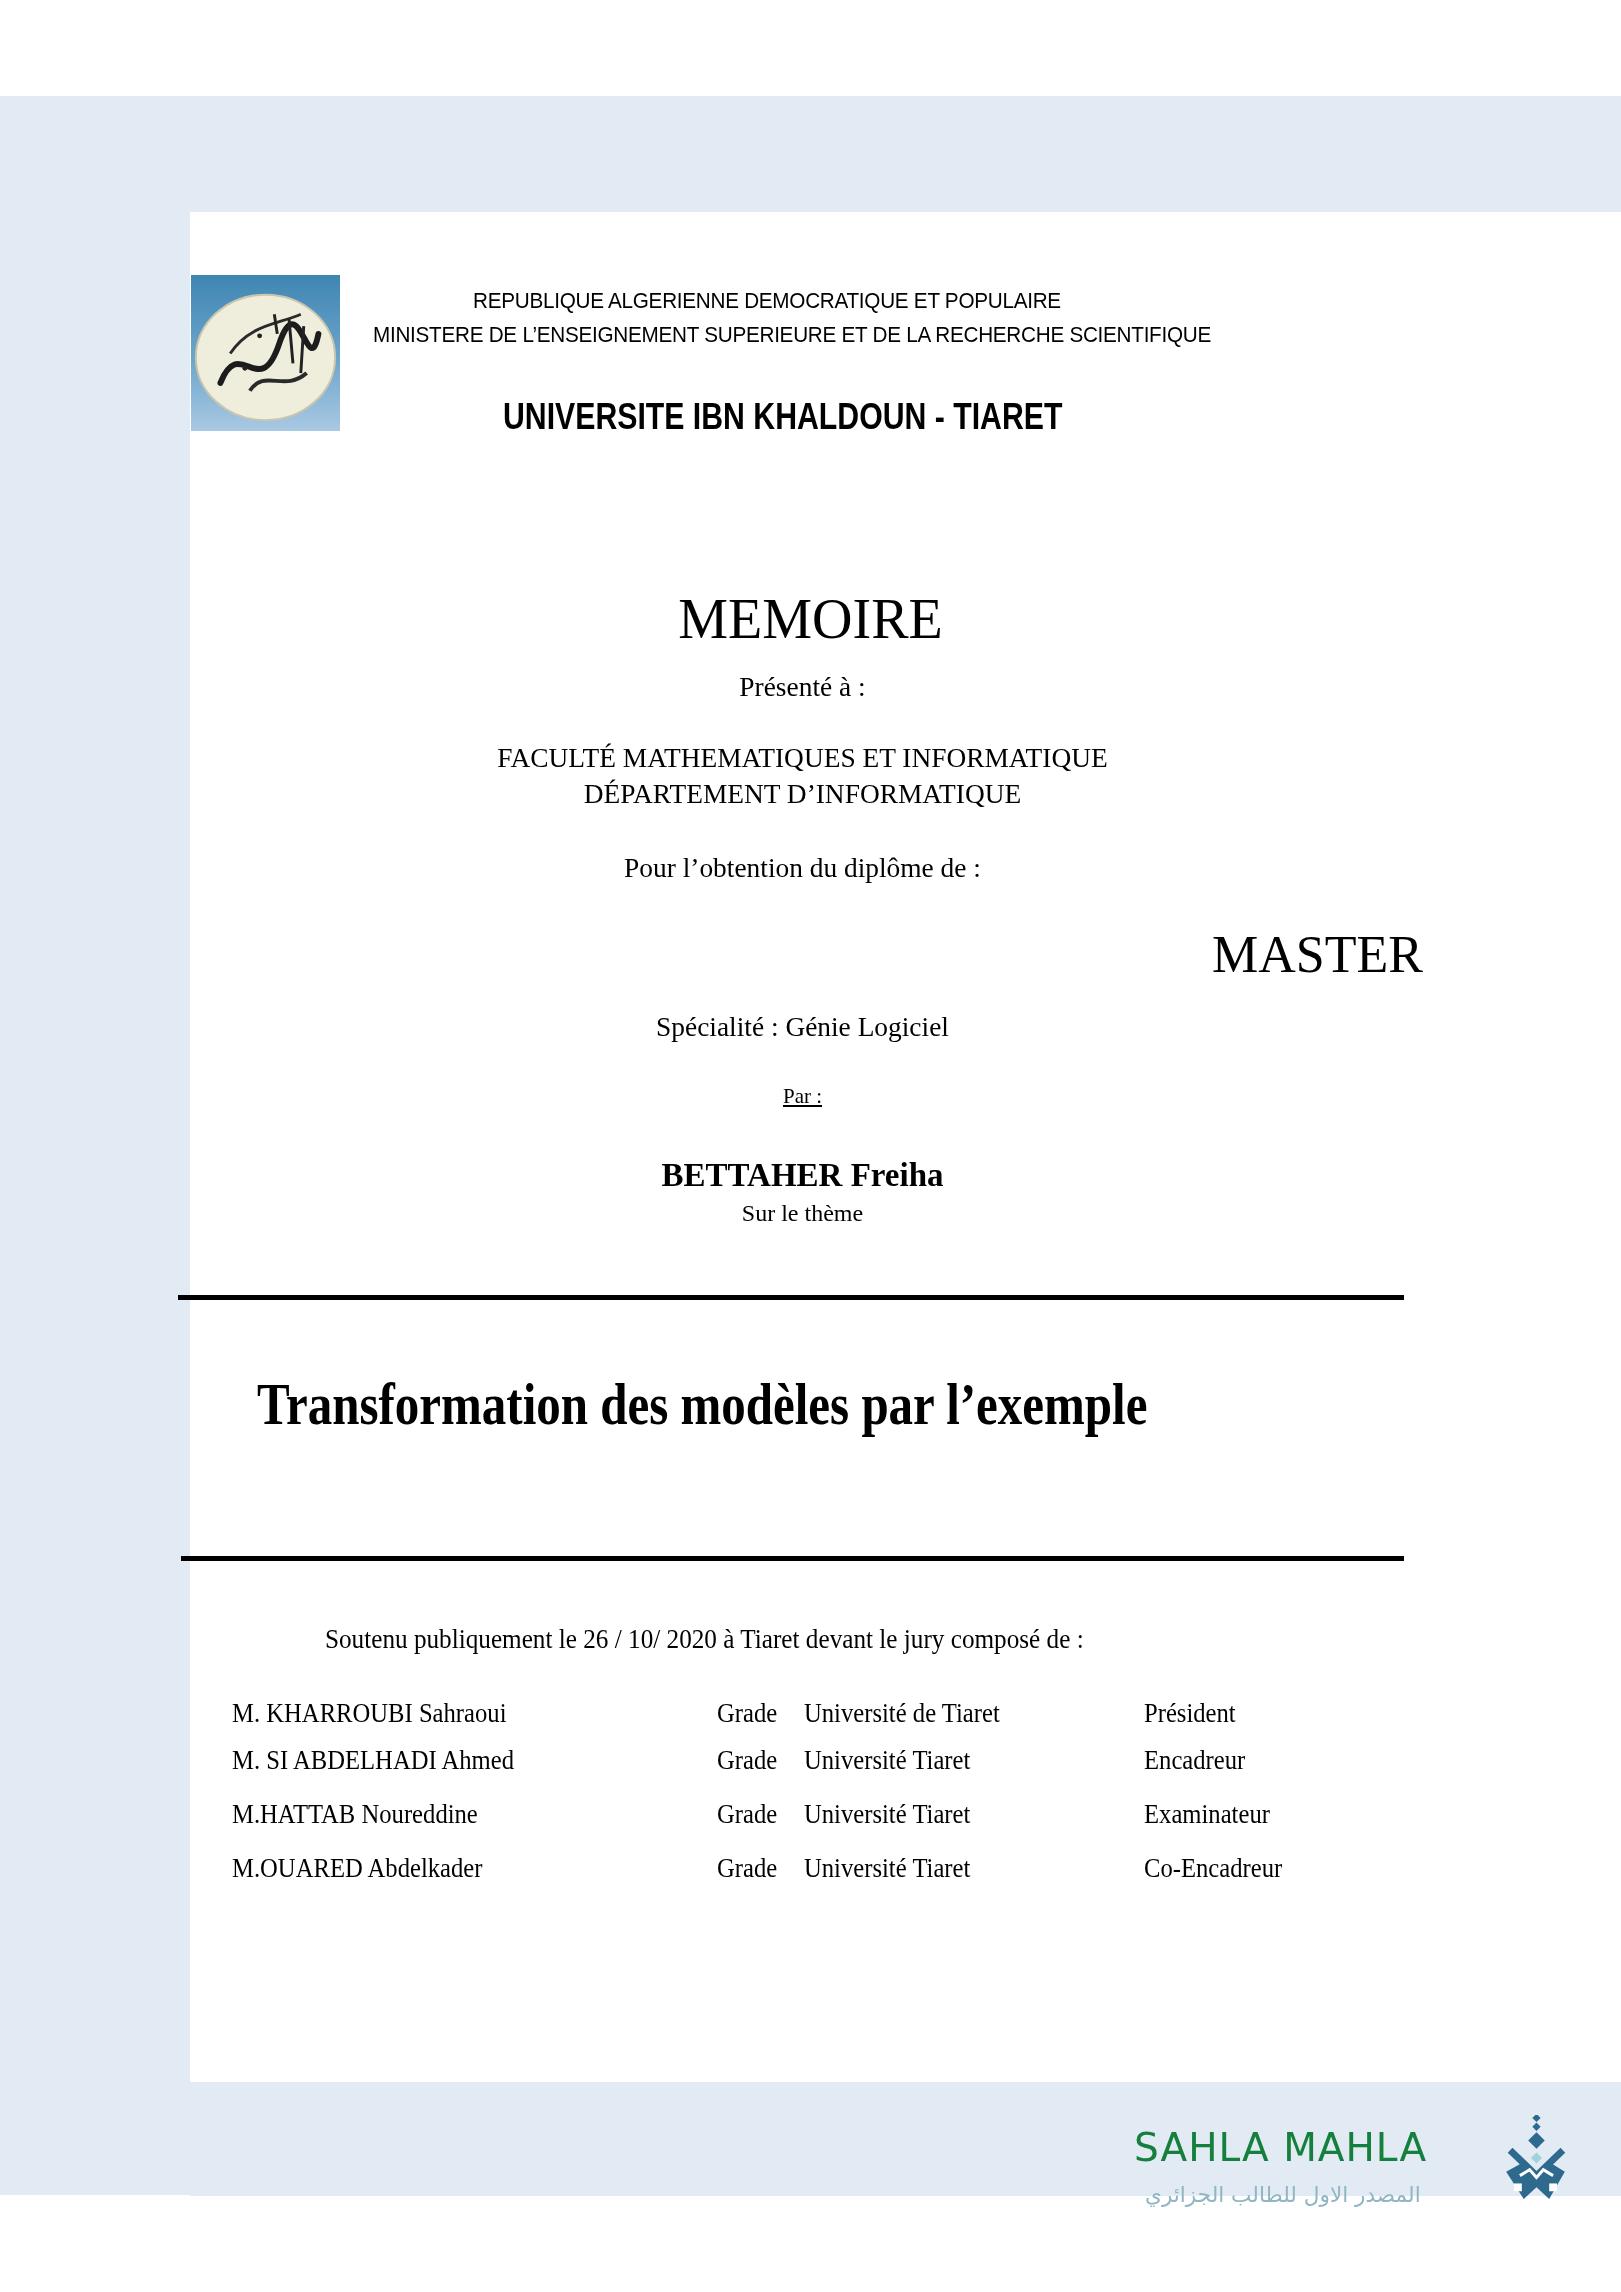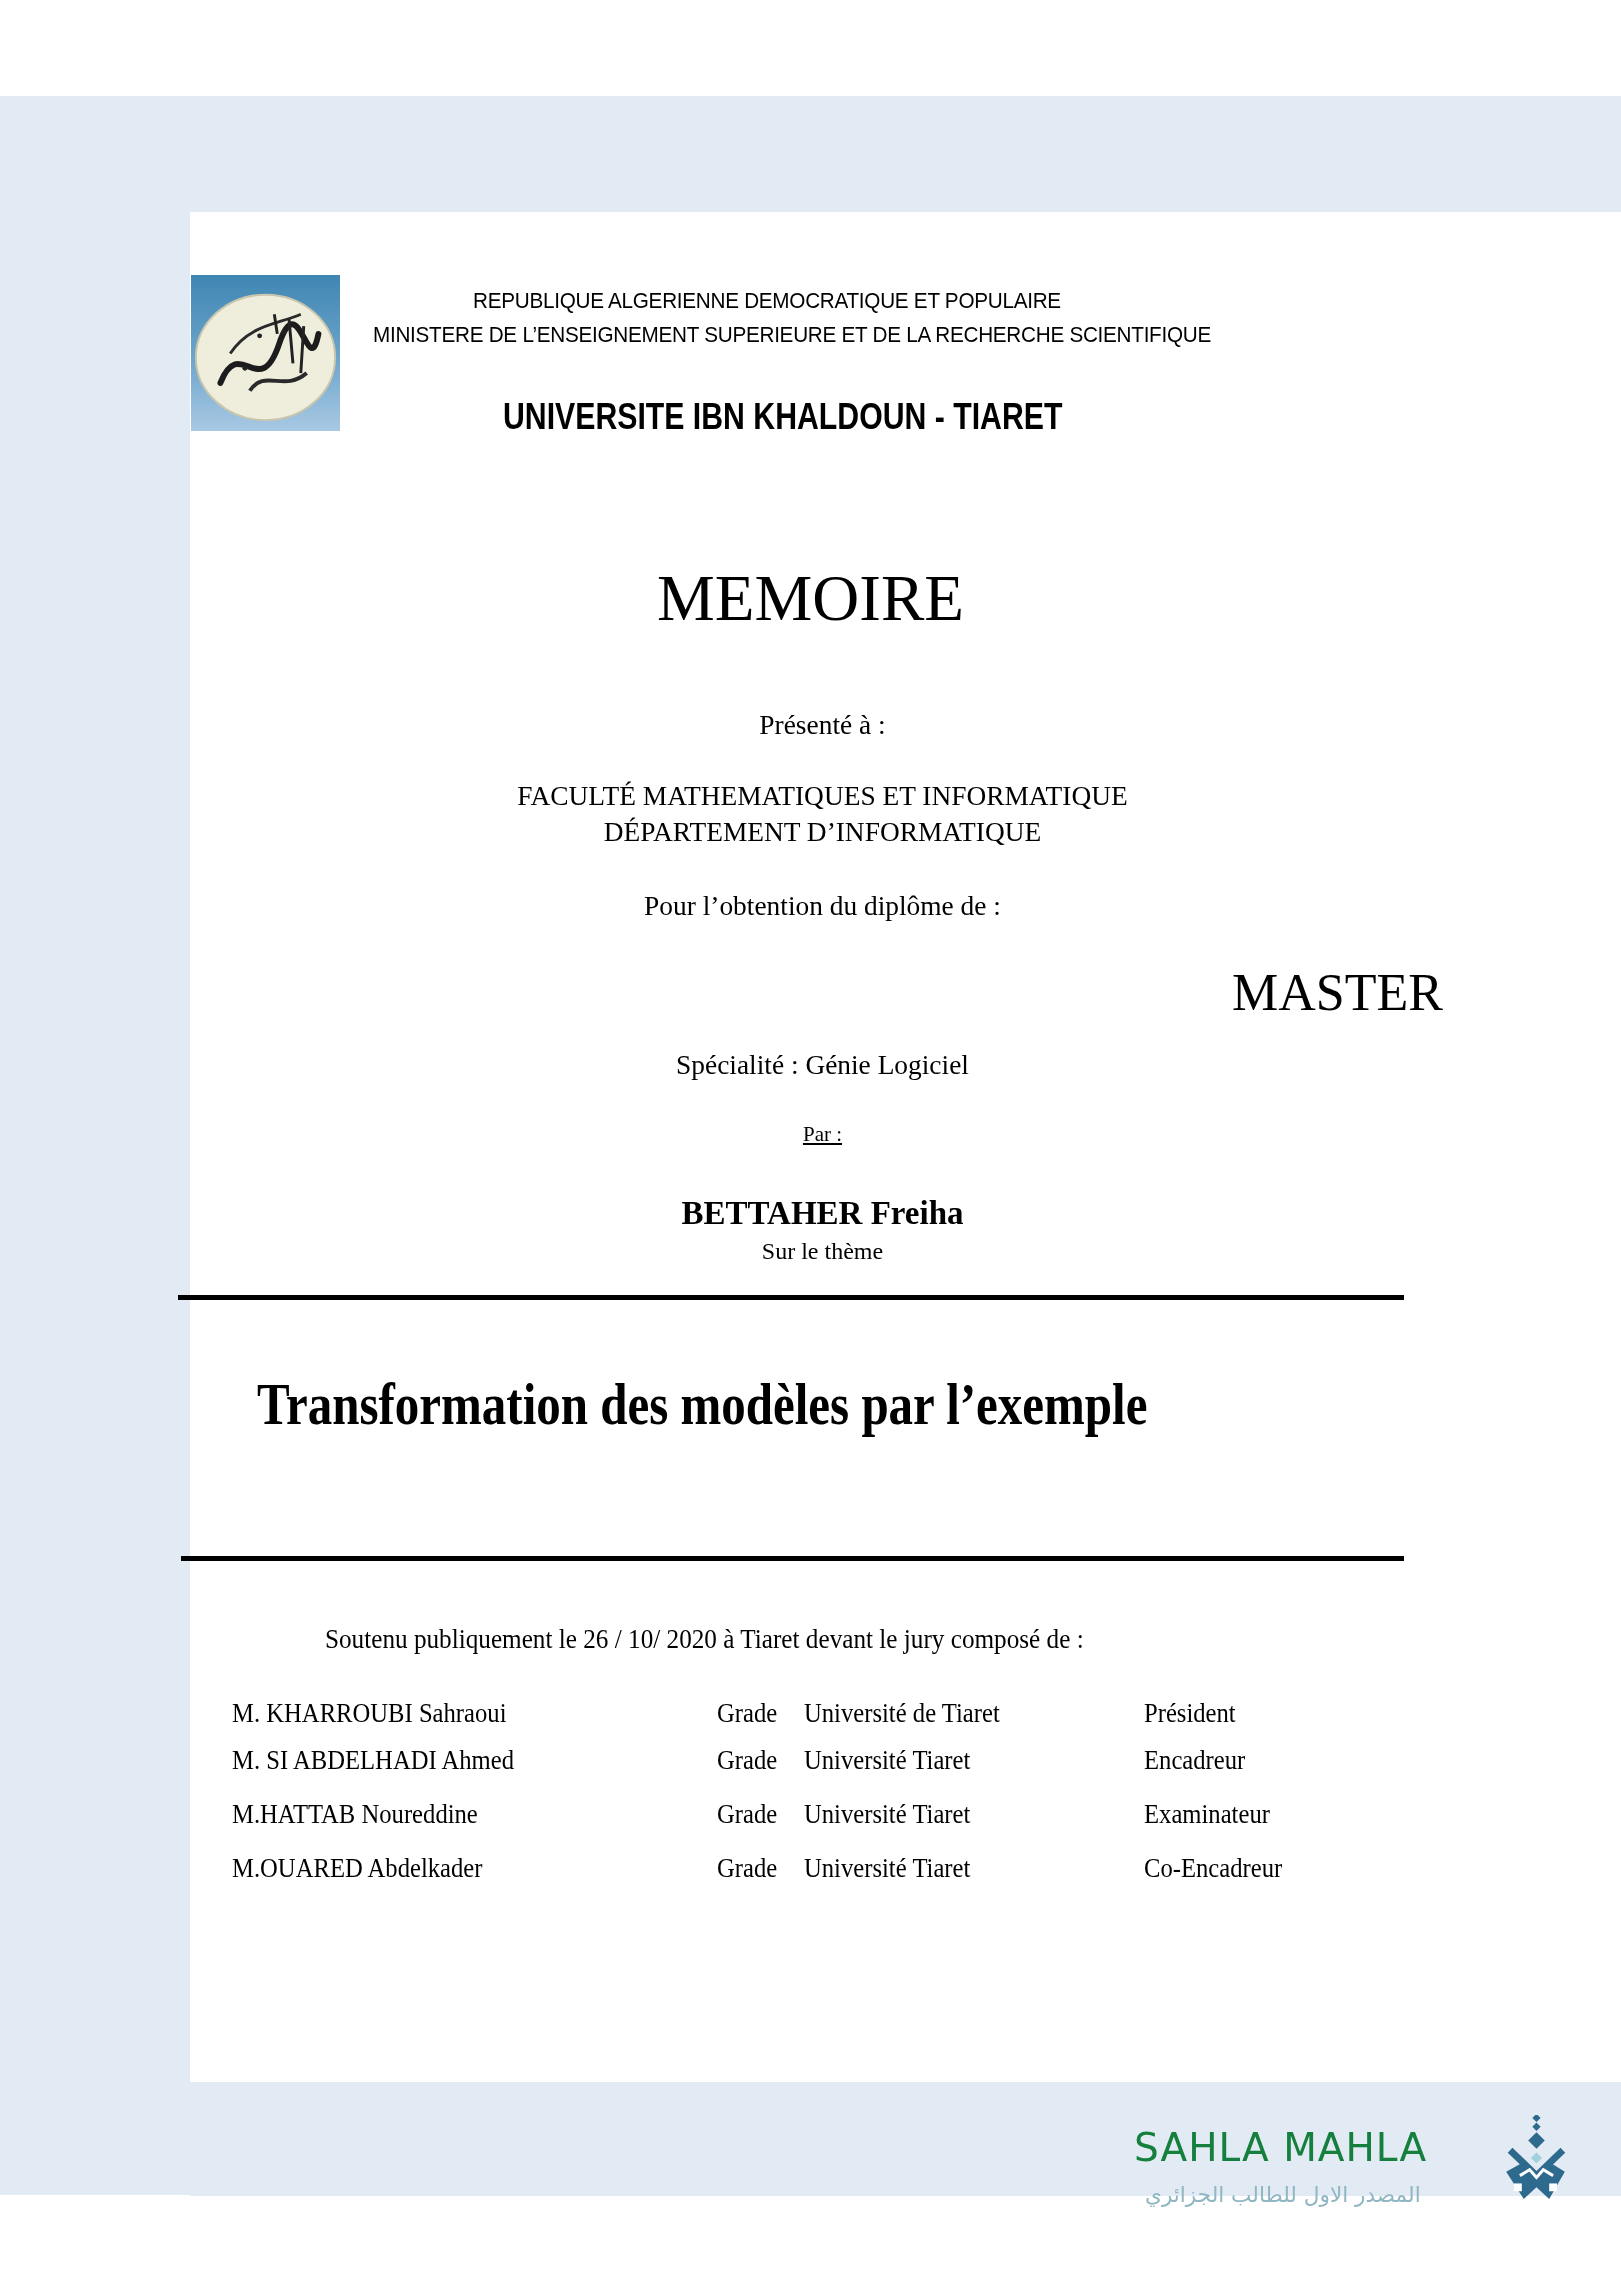--- a/index.html
+++ b/index.html
@@ -6,40 +6,40 @@
     body {
       width: 1621px; height: 2293px; position: relative;
       background: #ffffff; overflow: hidden;
       font-family: "Liberation Serif", serif; color: #000;
     }
     .band-left { position: absolute; left: 0; top: 96px; width: 190px; height: 2099px; background: #e2eaf4; }
     .band-top { position: absolute; left: 190px; top: 96px; width: 1431px; height: 116px; background: #e2eaf4; }
     .band-bottom { position: absolute; left: 190px; top: 2082px; width: 1431px; height: 114px; background: #e2eaf4; }
 
     .abs { position: absolute; white-space: nowrap; }
-    .center { left: 202px; width: 1241px; text-align: center; margin-top: 38px; }
+    .center { left: 182px; width: 1241px; text-align: center; }
 
     .logo {
       position: absolute; left: 191px; top: 275px; width: 149px; height: 156px;
       background: linear-gradient(180deg, #3f86b3 0%, #6ea6cc 55%, #a9c9e3 100%);
       overflow: hidden;
     }
     .logo svg { position: absolute; left: 0; top: 0; }
 
     .hdr1, .hdr2 {
       font-family: "Liberation Sans", sans-serif; font-size: 22.5px; letter-spacing: -0.3px; transform: scaleX(0.92); transform-origin: left top;
     }
     .hdr1 { left: 473px; top: 288px; }
     .hdr2 { left: 373px; top: 322px; }
     .univ {
       left: 503px; top: 396px; font-family: "Liberation Sans", sans-serif; font-weight: bold;
       font-size: 36px; transform: scaleX(0.84); transform-origin: left top;
     }
 
-    .memoire { top: 561px; font-size: 65px; left: 190px; width: 1241px; text-align: center; }
+    .memoire { top: 587px; font-size: 56px; left: 190px; width: 1241px; text-align: center; }
     .presente { top: 672px; font-size: 27.4px; }
     .faculte { top: 743px; font-size: 27.4px; }
     .departement { top: 779px; font-size: 27.4px; text-align: center; }
     .pour { top: 853px; font-size: 27.4px; }
     .master { top: 925px; font-size: 52px; text-align: right; }
     .specialite { top: 1012px; font-size: 27.4px; }
     .par { top: 1084px; font-size: 21px; text-decoration: underline; }
     .auteur { top: 1157px; font-size: 33px; font-weight: bold; }
     .theme { top: 1200px; font-size: 24px; }
 

